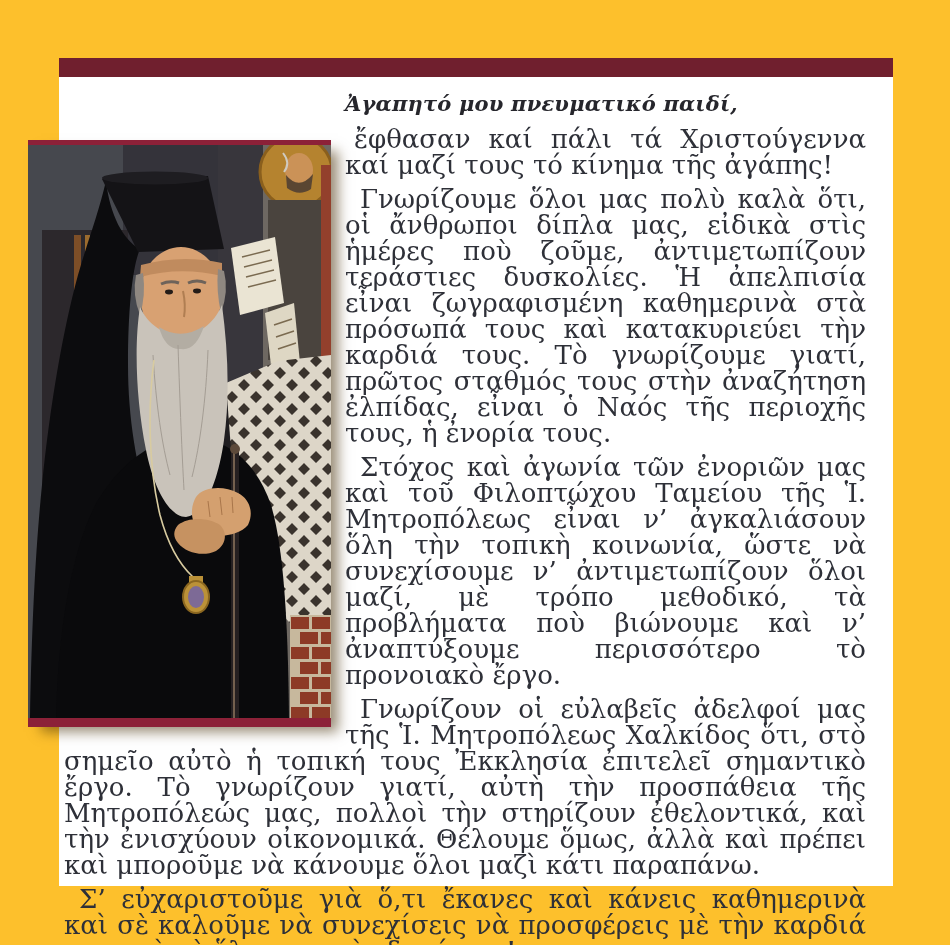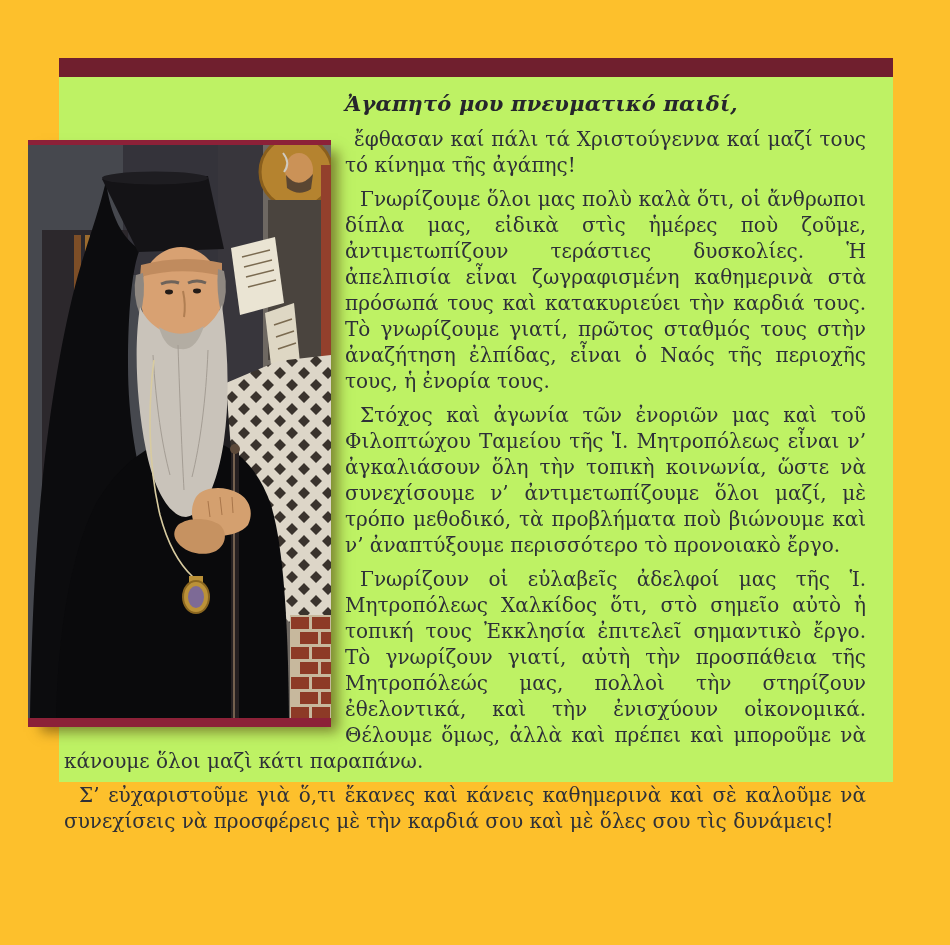--- a/index.html
+++ b/index.html
@@ -1,36 +1,36 @@
 <!DOCTYPE html>
 <html lang="el"><head>
 <meta charset="utf-8">
 <style>
   html,body{margin:0;padding:0;}
   body{background:#FDC02C;font-family:"DejaVu Serif","Liberation Serif",serif;}
   .canvas{position:relative;width:950px;height:945px;background:#FDC02C;overflow:hidden;}
-  .page{position:absolute;left:59px;top:58px;width:834px;height:724px;background:#bef264;}
+  .page{position:absolute;left:59px;top:58px;width:834px;height:828px;background:#ffffff;}
   .topbar{height:19px;width:100%;background:#701F2E;}
   .content{position:relative;padding:13px 27px 0 5px;color:#2E3038;}
   .photo-float{float:left;padding-top:50px;margin:0 14px 0 -36px;}
   .photo-frame{
     width:303px;
     border-top:5px solid #8C2138;
     border-bottom:9px solid #8C2138;
     background:#1F1D20;
     box-shadow:10px 8px 12px -3px rgba(70,45,5,.55);
     line-height:0;
   }
   .photo-frame svg{display:block;}
   h1.salutation{
     font-size:21px;line-height:28px;margin:0 0 5px 2px;
     font-style:italic;font-weight:bold;color:#26262C;letter-spacing:.2px;
   }
   p.body-par{
-    font-size:20px;line-height:26px;margin:8px 0 8px;
+    font-size:26px;line-height:26px;margin:8px 0 8px;
     text-align:justify;text-indent:15px;color:#2E3038;
   }
   p.first-par{text-indent:9px;}
 </style>
 </head>
 <body>
 
 <div class="canvas">
   <div class="page">
     <div class="topbar"></div>
@@ -145,19 +145,19 @@
               <path d="M150,380 C160,372 180,372 192,380 C200,388 198,400 188,406 C175,412 158,408 150,398 C145,392 145,386 150,380 Z" fill="#C69261"></path>
             </g>
           </svg>
         </div>
       </div>
 
       <h1 class="salutation">Ἀγαπητό μου πνευματικό παιδί,</h1>
 
       <p class="body-par first-par">ἔφθασαν καί πάλι τά Χριστούγεννα καί μαζί τους τό κίνημα τῆς ἀγάπης!</p>
       <p class="body-par">Γνωρίζουμε ὅλοι μας πολὺ καλὰ ὅτι, οἱ ἄνθρωποι δίπλα μας, εἰδικὰ στὶς ἡμέρες ποὺ ζοῦμε, ἀντιμετωπίζουν τεράστιες δυσκολίες. Ἡ ἀπελπισία εἶναι ζωγραφισμένη καθημερινὰ στὰ πρόσωπά τους καὶ κατακυριεύει τὴν καρδιά τους. Τὸ γνωρίζουμε γιατί, πρῶτος σταθμός τους στὴν ἀναζήτηση ἐλπίδας, εἶναι ὁ Ναός τῆς περιοχῆς τους, ἡ ἐνορία τους.</p>
-      <p class="body-par">Στόχος καὶ ἀγωνία τῶν ἐνοριῶν μας καὶ τοῦ Φιλοπτώχου Ταμείου τῆς Ἱ. Μητροπόλεως εἶναι ν’ ἀγκαλιάσουν ὅλη τὴν τοπικὴ κοινωνία, ὥστε νὰ συνεχίσουμε ν’ ἀντιμετωπίζουμε ὅλοι μαζί, μὲ τρόπο μεθοδικό, τὰ προβλήματα ποὺ βιώνουμε καὶ ν’ ἀναπτύξουμε περισσότερο τὸ προνοιακὸ ἔργο.</p>
+      <p class="body-par">Στόχος καὶ ἀγωνία τῶν ἐνοριῶν μας καὶ τοῦ Φιλοπτώχου Ταμείου τῆς Ἱ. Μητροπόλεως εἶναι ν’ ἀγκαλιάσουν ὅλη τὴν τοπικὴ κοινωνία, ὥστε νὰ συνεχίσουμε ν’ ἀντιμετωπίζουν ὅλοι μαζί, μὲ τρόπο μεθοδικό, τὰ προβλήματα ποὺ βιώνουμε καὶ ν’ ἀναπτύξουμε περισσότερο τὸ προνοιακὸ ἔργο.</p>
       <p class="body-par">Γνωρίζουν οἱ εὐλαβεῖς ἀδελφοί μας τῆς Ἱ. Μητροπόλεως Χαλκίδος ὅτι, στὸ σημεῖο αὐτὸ ἡ τοπική τους Ἐκκλησία ἐπιτελεῖ σημαντικὸ ἔργο. Τὸ γνωρίζουν γιατί, αὐτὴ τὴν προσπάθεια τῆς Μητροπόλεώς μας, πολλοὶ τὴν στηρίζουν ἐθελοντικά, καὶ τὴν ἐνισχύουν οἰκονομικά. Θέλουμε ὅμως, ἀλλὰ καὶ πρέπει καὶ μποροῦμε νὰ κάνουμε ὅλοι μαζὶ κάτι παραπάνω.</p>
       <p class="body-par">Σ’ εὐχαριστοῦμε γιὰ ὅ,τι ἔκανες καὶ κάνεις καθημερινὰ καὶ σὲ καλοῦμε νὰ συνεχίσεις νὰ προσφέρεις μὲ τὴν καρδιά σου καὶ μὲ ὅλες σου τὶς δυνάμεις!</p>
 
     </div>
   </div>
 </div>
 
 </body></html>

